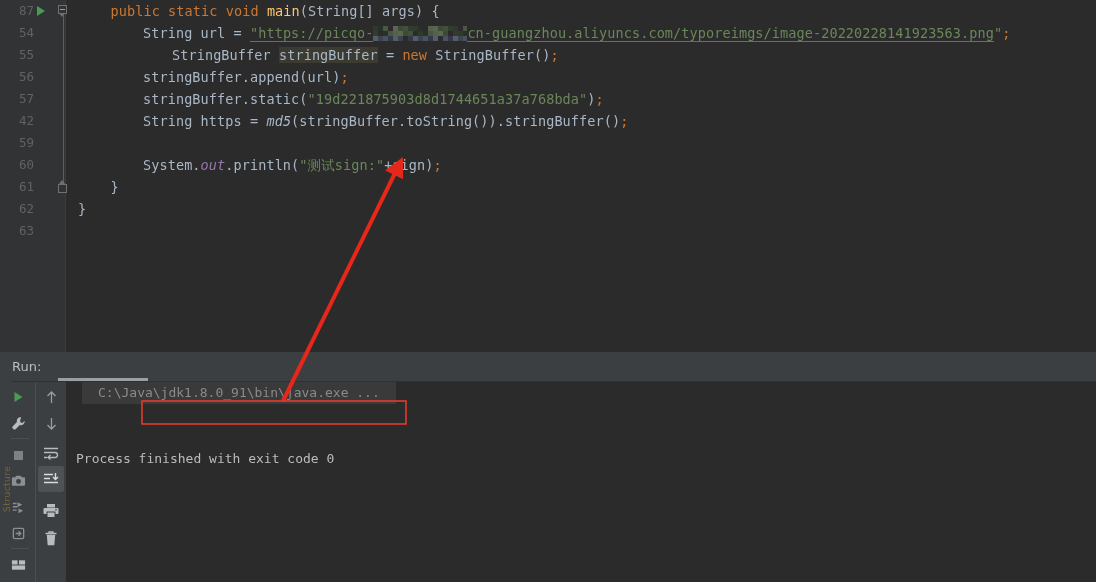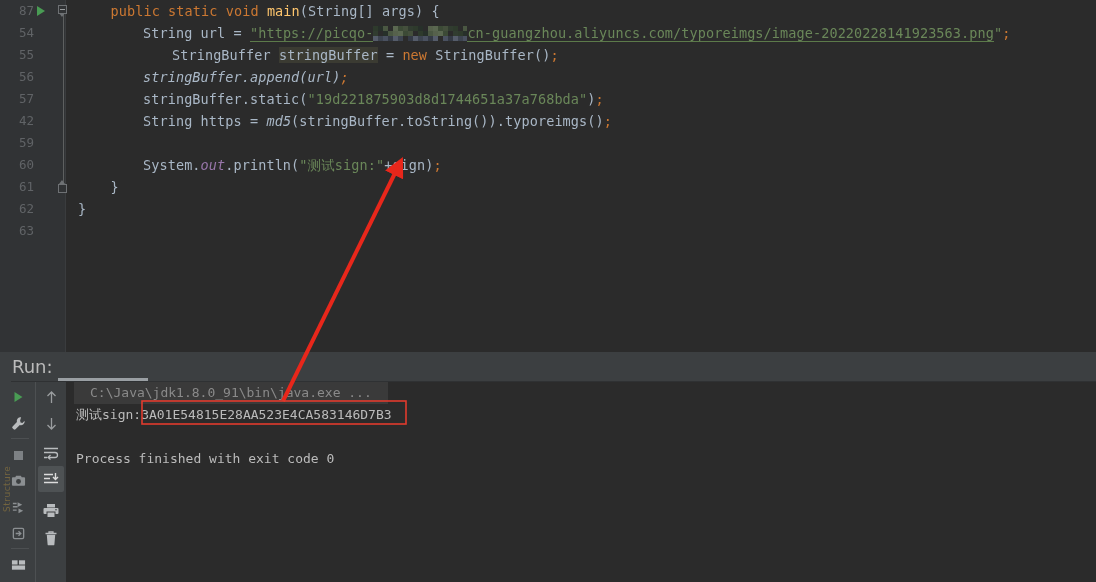--- a/index.html
+++ b/index.html
@@ -166,21 +166,21 @@
     left: 0; top: 0;
     width: 1096px;
     height: 29px;
     background: #3c3f41;
   }
   #run-label {
     position: absolute;
     left: 12px; top: 0;
     height: 29px; line-height: 29px;
     font-family: "DejaVu Sans", "Liberation Sans", sans-serif;
-    font-size: 18px;
+    font-size: 13px;
     color: #bbbbbb;
   }
   #run-tab {
     position: absolute;
     left: 56px; top: 0;
     height: 29px;
     padding: 0 8px 0 8px;
     display: flex;
     align-items: center;
     gap: 6px;
@@ -366,23 +366,23 @@
     </div>
     <div class="fold-marker" style="top:184px">
       <span class="fm-box"></span>
       <span class="fm-tip-up"></span>
     </div>
 
     <div id="code">
       <div class="code-line" id="cl53" style="top: 0px; left: 44.5px;"><span class="kw">public</span><span class="plain"> </span><span class="kw">static</span><span class="plain"> </span><span class="kw">void</span><span class="plain"> </span><span class="mname">main</span><span class="plain">(String[] args) {</span></div>
       <div class="code-line" id="cl54" style="top: 22px; left: 77px;"><span class="plain">String url = </span><span class="url-link">"https://picqo-</span><span class="mosaic"><i style="left: 0px; top: 0px; width: 5px; height: 5px; background: rgb(46, 58, 44);"></i><i style="left: 5px; top: 0px; width: 5px; height: 5px; background: rgb(39, 48, 42);"></i><i style="left: 10px; top: 0px; width: 5px; height: 5px; background: rgb(74, 87, 66);"></i><i style="left: 15px; top: 0px; width: 5px; height: 5px; background: rgb(43, 43, 43);"></i><i style="left: 20px; top: 0px; width: 5px; height: 5px; background: rgb(90, 103, 80);"></i><i style="left: 25px; top: 0px; width: 5px; height: 5px; background: rgb(60, 74, 54);"></i><i style="left: 30px; top: 0px; width: 5px; height: 5px; background: rgb(68, 79, 60);"></i><i style="left: 35px; top: 0px; width: 5px; height: 5px; background: rgb(49, 60, 48);"></i><i style="left: 40px; top: 0px; width: 5px; height: 5px; background: rgb(46, 58, 44);"></i><i style="left: 45px; top: 0px; width: 5px; height: 5px; background: rgb(39, 48, 42);"></i><i style="left: 50px; top: 0px; width: 5px; height: 5px; background: rgb(43, 43, 43);"></i><i style="left: 55px; top: 0px; width: 5px; height: 5px; background: rgb(86, 97, 76);"></i><i style="left: 60px; top: 0px; width: 5px; height: 5px; background: rgb(90, 103, 80);"></i><i style="left: 65px; top: 0px; width: 5px; height: 5px; background: rgb(60, 74, 54);"></i><i style="left: 70px; top: 0px; width: 5px; height: 5px; background: rgb(68, 79, 60);"></i><i style="left: 75px; top: 0px; width: 5px; height: 5px; background: rgb(49, 60, 48);"></i><i style="left: 80px; top: 0px; width: 5px; height: 5px; background: rgb(46, 58, 44);"></i><i style="left: 85px; top: 0px; width: 5px; height: 5px; background: rgb(43, 43, 43);"></i><i style="left: 90px; top: 0px; width: 5px; height: 5px; background: rgb(74, 87, 66);"></i><i style="left: 0px; top: 5px; width: 5px; height: 5px; background: rgb(49, 60, 48);"></i><i style="left: 5px; top: 5px; width: 5px; height: 5px; background: rgb(43, 43, 43);"></i><i style="left: 10px; top: 5px; width: 5px; height: 5px; background: rgb(39, 48, 42);"></i><i style="left: 15px; top: 5px; width: 5px; height: 5px; background: rgb(74, 87, 66);"></i><i style="left: 20px; top: 5px; width: 5px; height: 5px; background: rgb(86, 97, 76);"></i><i style="left: 25px; top: 5px; width: 5px; height: 5px; background: rgb(90, 103, 80);"></i><i style="left: 30px; top: 5px; width: 5px; height: 5px; background: rgb(60, 74, 54);"></i><i style="left: 35px; top: 5px; width: 5px; height: 5px; background: rgb(68, 79, 60);"></i><i style="left: 40px; top: 5px; width: 5px; height: 5px; background: rgb(43, 43, 43);"></i><i style="left: 45px; top: 5px; width: 5px; height: 5px; background: rgb(46, 58, 44);"></i><i style="left: 50px; top: 5px; width: 5px; height: 5px; background: rgb(39, 48, 42);"></i><i style="left: 55px; top: 5px; width: 5px; height: 5px; background: rgb(74, 87, 66);"></i><i style="left: 60px; top: 5px; width: 5px; height: 5px; background: rgb(86, 97, 76);"></i><i style="left: 65px; top: 5px; width: 5px; height: 5px; background: rgb(90, 103, 80);"></i><i style="left: 70px; top: 5px; width: 5px; height: 5px; background: rgb(60, 74, 54);"></i><i style="left: 75px; top: 5px; width: 5px; height: 5px; background: rgb(43, 43, 43);"></i><i style="left: 80px; top: 5px; width: 5px; height: 5px; background: rgb(49, 60, 48);"></i><i style="left: 85px; top: 5px; width: 5px; height: 5px; background: rgb(46, 58, 44);"></i><i style="left: 90px; top: 5px; width: 5px; height: 5px; background: rgb(39, 48, 42);"></i><i style="left: 0px; top: 10px; width: 5px; height: 5px; background: rgb(85, 92, 106);"></i><i style="left: 5px; top: 10px; width: 5px; height: 5px; background: rgb(61, 68, 80);"></i><i style="left: 10px; top: 10px; width: 5px; height: 5px; background: rgb(74, 81, 96);"></i><i style="left: 15px; top: 10px; width: 5px; height: 5px; background: rgb(52, 58, 69);"></i><i style="left: 20px; top: 10px; width: 5px; height: 5px; background: rgb(85, 92, 106);"></i><i style="left: 25px; top: 10px; width: 5px; height: 5px; background: rgb(61, 68, 80);"></i><i style="left: 30px; top: 10px; width: 5px; height: 5px; background: rgb(43, 43, 43);"></i><i style="left: 35px; top: 10px; width: 5px; height: 5px; background: rgb(52, 58, 69);"></i><i style="left: 40px; top: 10px; width: 5px; height: 5px; background: rgb(85, 92, 106);"></i><i style="left: 45px; top: 10px; width: 5px; height: 5px; background: rgb(61, 68, 80);"></i><i style="left: 50px; top: 10px; width: 5px; height: 5px; background: rgb(74, 81, 96);"></i><i style="left: 55px; top: 10px; width: 5px; height: 5px; background: rgb(52, 58, 69);"></i><i style="left: 60px; top: 10px; width: 5px; height: 5px; background: rgb(85, 92, 106);"></i><i style="left: 65px; top: 10px; width: 5px; height: 5px; background: rgb(43, 43, 43);"></i><i style="left: 70px; top: 10px; width: 5px; height: 5px; background: rgb(74, 81, 96);"></i><i style="left: 75px; top: 10px; width: 5px; height: 5px; background: rgb(52, 58, 69);"></i><i style="left: 80px; top: 10px; width: 5px; height: 5px; background: rgb(85, 92, 106);"></i><i style="left: 85px; top: 10px; width: 5px; height: 5px; background: rgb(61, 68, 80);"></i><i style="left: 90px; top: 10px; width: 5px; height: 5px; background: rgb(74, 81, 96);"></i></span><span class="url-link">cn-guangzhou.aliyuncs.com/typoreimgs/image-20220228141923563.png</span><span class="str">"</span><span class="kw">;</span></div>
       <div class="code-line" id="cl55" style="top: 44px; left: 77px; margin-left: 29px;"><span class="plain">StringBuffer </span><span class="ident-hl">stringBuffer</span><span class="plain"> = </span><span class="kw">new</span><span class="plain"> StringBuffer()</span><span class="kw">;</span></div>
-      <div class="code-line" id="cl56" style="top: 66px; left: 77px; font-style: italic;"><span class="plain">stringBuffer.append(url)</span><span class="kw">;</span></div>
+      <div class="code-line" id="cl56" style="top: 66px; left: 77px;"><span class="plain">stringBuffer.append(url)</span><span class="kw">;</span></div>
       <div class="code-line" id="cl57" style="top: 88px; left: 77px;"><span class="plain">stringBuffer.static(</span><span class="str">"19d221875903d8d1744651a37a768bda"</span><span class="plain">)</span><span class="kw">;</span></div>
-      <div class="code-line" id="cl58" style="top: 110px; left: 77px;"><span class="plain">String https = </span><span class="mstatic">md5</span><span class="plain">(stringBuffer.toString()).typoreimgs()</span><span class="kw">;</span></div>
+      <div class="code-line" id="cl58" style="top: 110px; left: 77px;"><span class="plain">String https = </span><span class="mstatic">md5</span><span class="plain">(stringBuffer.toString()).stringBuffer()</span><span class="kw">;</span></div>
       <div class="code-line" id="cl59" style="top: 132px; left: 12px;"></div>
       <div class="code-line" id="cl60" style="top: 154px; left: 77px;"><span class="plain">System.</span><span class="static-i">out</span><span class="plain">.println(</span><span class="str">"测试sign:"</span><span class="plain">+sign)</span><span class="kw">;</span></div>
       <div class="code-line" id="cl61" style="top: 176px; left: 44.5px;"><span class="plain">}</span></div>
       <div class="code-line" id="cl62" style="top: 198px; left: 12px;"><span class="plain">}</span></div>
       <div class="code-line" id="cl63" style="top: 220px; left: 12px;"></div>
     </div>
   </div>
 
   <div id="run-window">
 
@@ -473,22 +473,21 @@
       <div class="tb-btn" style="left:2px; top:143px">
         <svg class="ic" width="14" height="15" viewBox="0 0 14 15">
           <path d="M1.5 2.5h11" stroke="#b9bcbe" stroke-width="1.5" fill="none"></path>
           <path d="M5 2.5V1h4v1.5" stroke="#b9bcbe" stroke-width="1.3" fill="none"></path>
           <path d="M2.8 3.8h8.4l-.8 9.6a1 1 0 0 1-1 .9H4.6a1 1 0 0 1-1-.9z" fill="#b9bcbe"></path>
         </svg>
       </div>
     </div>
 
     <div id="console">
-      <div class="con-line con-sel" style="top:0px; padding:0 16px; left:8px">C:\Java\jdk1.8.0_91\bin\java.exe ...</div>
-      <div class="con-line" style="top:22px">测试sign:3A01E54815E28AA523E4CA583146D7B3</div>
+      <div class="con-line con-sel" style="top:0px; padding:0 16px; left:16px">C:\Java\jdk1.8.0_91\bin\java.exe ...</div>
       <div class="con-line" style="top:44px"></div>
       <div class="con-line" style="top:66px">Process finished with exit code 0</div>
     </div>
   </div>
 
   <div id="side-strip">
     <div id="side-strip-label">Structure</div>
   </div>
 
   <svg id="annot">

